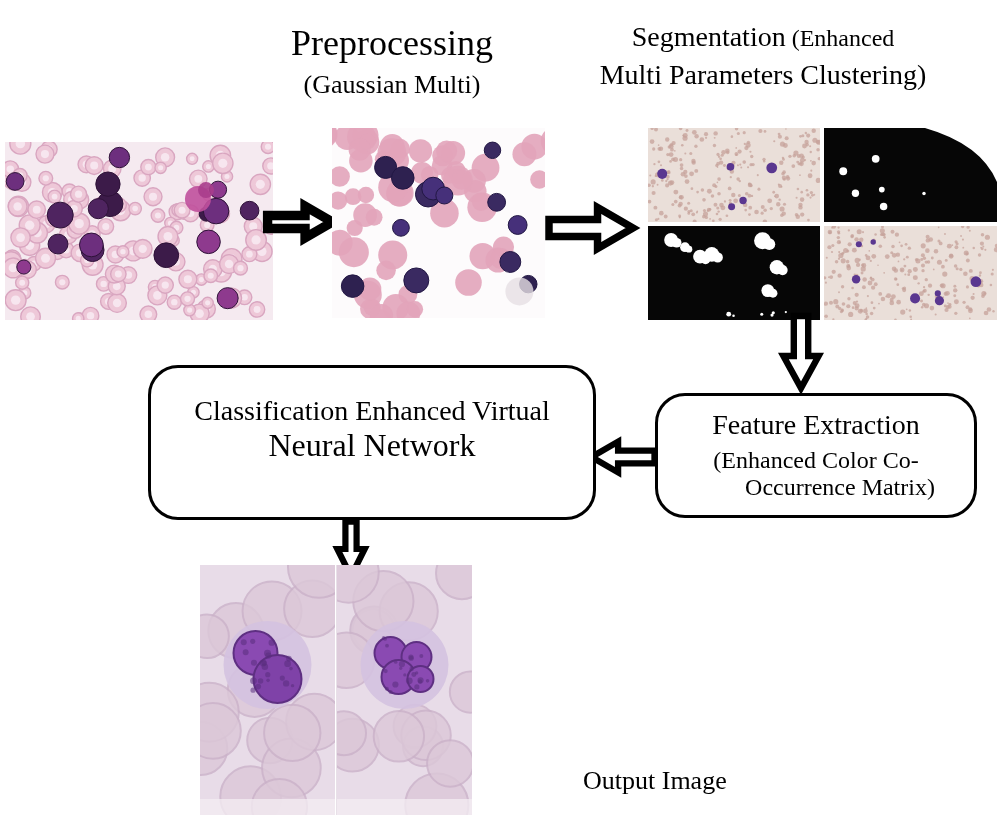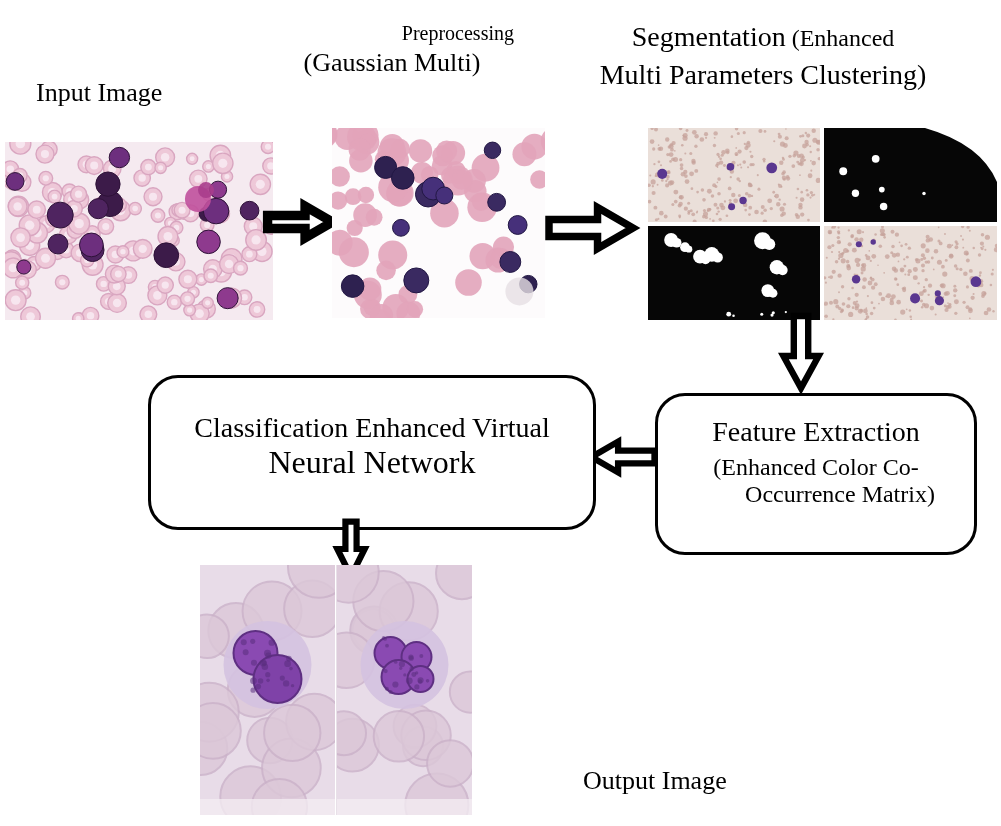--- a/index.html
+++ b/index.html
@@ -22,24 +22,23 @@
     grid-template-rows:94px 94px;gap:4px;
   }
   .seg-grid svg{display:block;}
   .line{display:block;}
 </style>
 </head>
 <body>
 
 <div id="stage">
 
-  <div class="abs lbl" style="left:36px;top:78px;font-size:26px;">Input Image</div>
 
   <div class="abs lbl center" style="left:270px;top:20px;width:244px;line-height:1.32;">
-    <span class="line" style="font-size:20px;text-align:right;">Preprocessing</span>
+    <span class="line" style="font-size:36px;">Preprocessing</span>
     <span class="line" style="font-size:26px;">(Gaussian Multi)</span>
   </div>
 
   <div class="abs lbl center" style="left:585px;top:18px;width:356px;line-height:1.35;">
     <span class="line">
       <span style="font-size:28px;">Segmentation</span><span style="font-size:24px;"> (Enhanced</span>
     </span>
     <span class="line" style="font-size:28px;">Multi Parameters Clustering)</span>
   </div>
 
@@ -1012,33 +1011,33 @@
         <circle cx="49.21716557559557" cy="16.001437909901142" r="2.6988922238815576" fill="#5a3790"></circle>
       </svg>
   </div>
 
   <div class="abs arrow" style="left:772px;top:312px;width:58px;height:80px;">
     <svg viewBox="0 0 60 100">
         <path d="M21 5 V55 H8 L30 95 L52 55 H39 V5 Z" fill="#ffffff" stroke="#000000" stroke-width="8"></path>
       </svg>
   </div>
 
-  <div class="flowbox" style="left:655px;top:393px;width:322px;height:162px;padding-top:20px;">
+  <div class="flowbox" style="left:655px;top:393px;width:322px;height:125px;padding-top:13px;">
     <span class="line" style="font-size:28px;">Feature Extraction</span>
     <span class="line" style="font-size:24px;margin-top:6px;">(Enhanced Color Co-</span>
     <span class="line" style="font-size:24px;margin-left:48px;">Occurrence Matrix)</span>
   </div>
 
   <div class="abs arrow" style="left:588px;top:430px;width:70px;height:54px;">
     <svg viewBox="0 0 100 60">
         <path d="M95 21 H43 V8 L5 30 L43 52 V39 H95 Z" fill="#ffffff" stroke="#000000" stroke-width="9"></path>
       </svg>
   </div>
 
-  <div class="flowbox" style="left:148px;top:375px;width:448px;height:155px;padding-top:34px;">
+  <div class="flowbox" style="left:148px;top:365px;width:448px;height:155px;padding-top:27px;">
     <span class="line" style="font-size:28px;">Classification Enhanced Virtual</span>
     <span class="line" style="font-size:32px;">Neural Network</span>
   </div>
 
   <div class="abs arrow" style="left:322px;top:518px;width:58px;height:62px;">
     <svg viewBox="0 0 60 100">
         <path d="M21 6 V50 H8 L30 94 L52 50 H39 V6 Z" fill="#ffffff" stroke="#000000" stroke-width="10"></path>
       </svg>
   </div>
 

